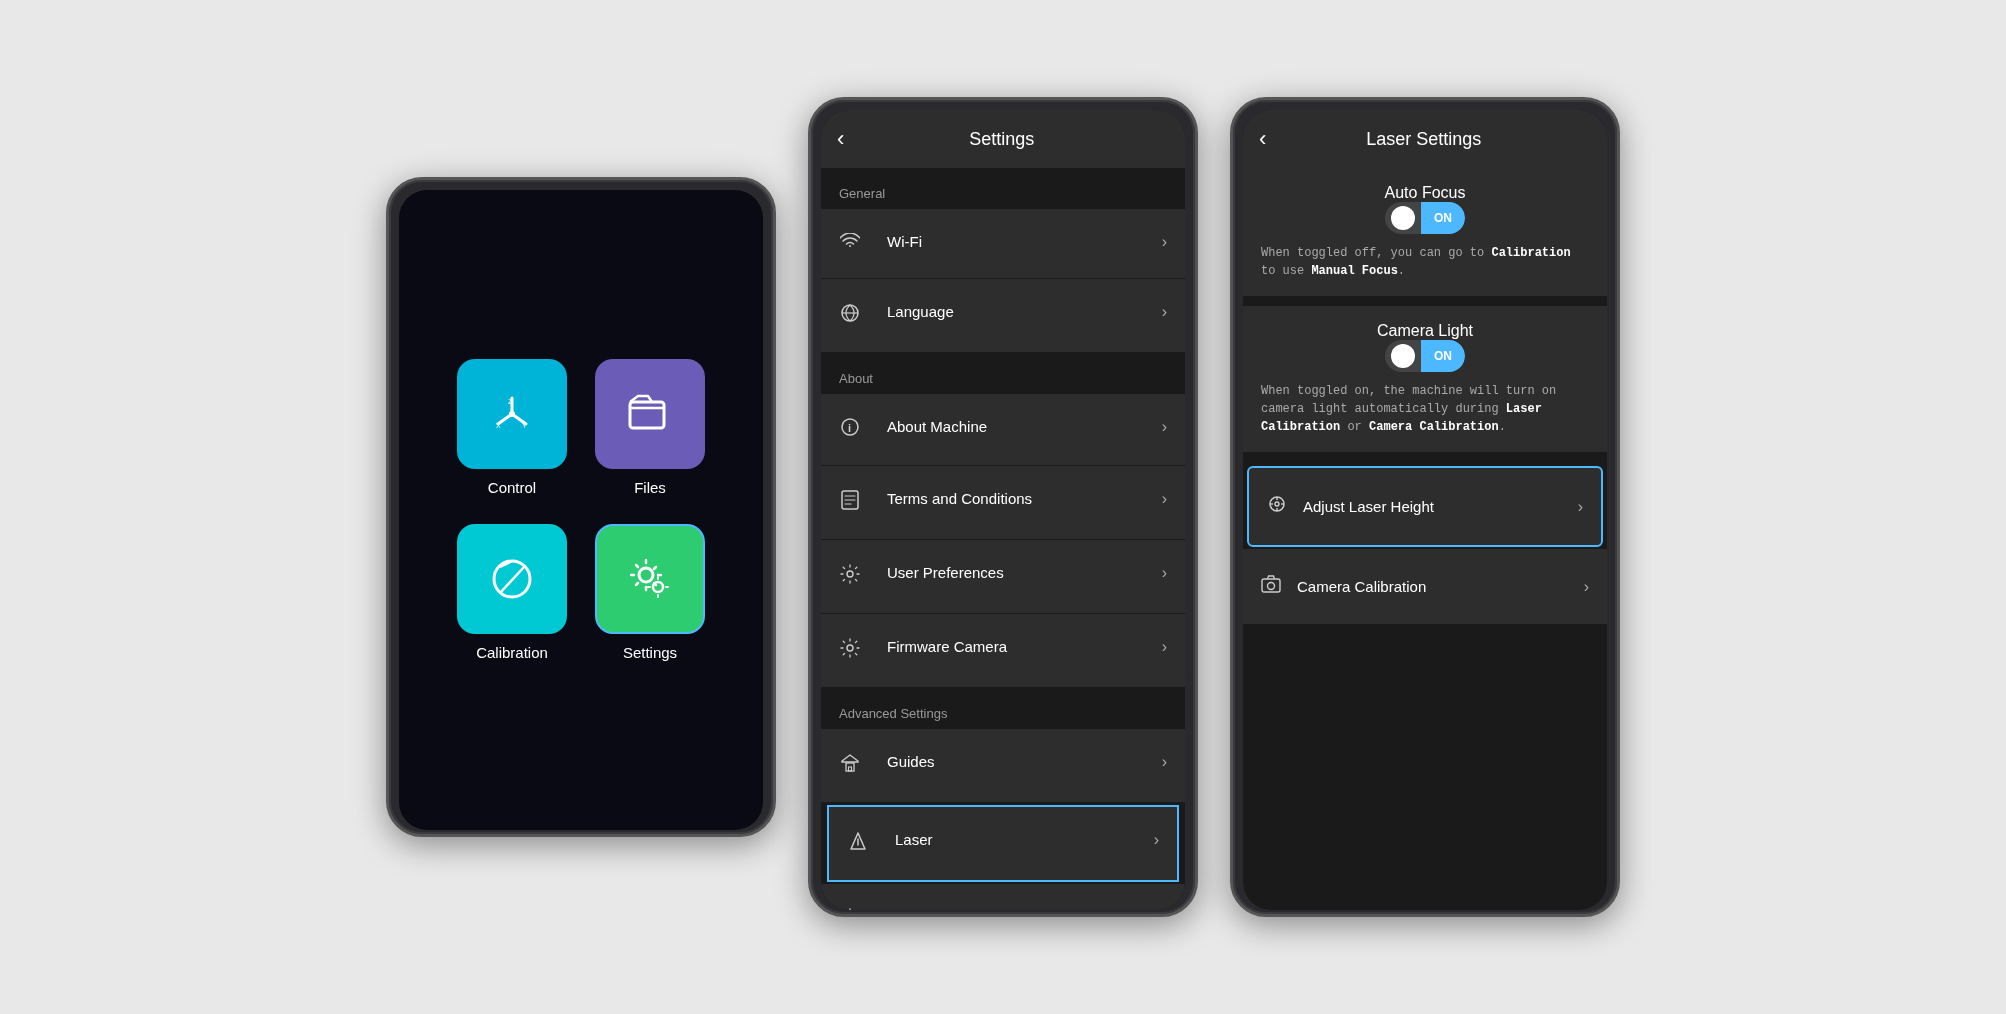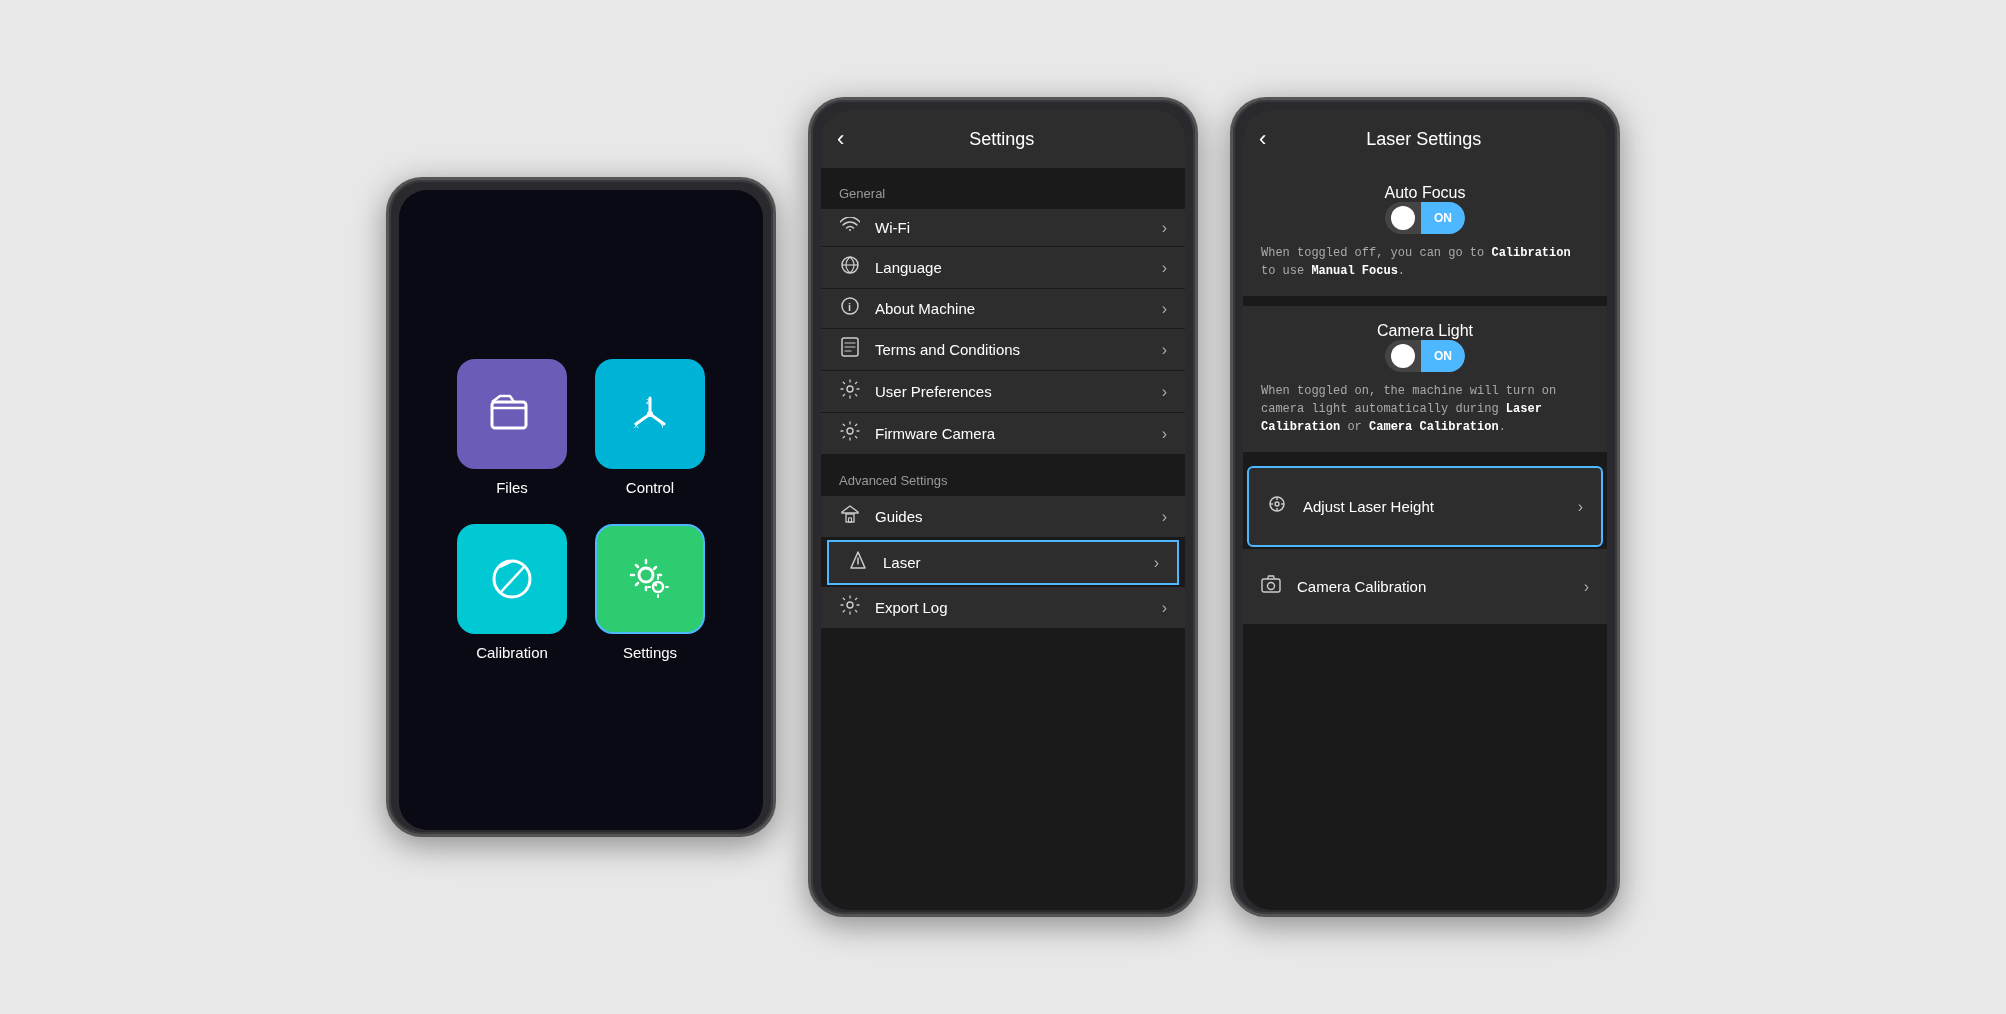--- a/index.html
+++ b/index.html
@@ -114,25 +114,24 @@
     .settings-section-label {
       color: #999;
       font-size: 13px;
       padding: 18px 18px 8px;
       font-weight: 400;
       border-radius: 19px;
     }
     .settings-item {
       background: #2d2d2d;
       display: flex;
-      align-items: center;
-      padding: 8px 18px;
+      padding: 24px 18px;
       cursor: pointer;
       border-bottom: 1px solid #1a1a1a;
-      gap: 14px;
+      gap: 26px;
       position: relative;
     }
     .settings-item.active-item {
       border: 2px solid #4db8ff;
       border-radius: 0;
       margin: 2px 6px;
     }
     .settings-item-label {
       flex: 1;
       color: #ffffff;
@@ -248,48 +247,48 @@
       height: 8px;
       background: #1a1a1a;
     }
   </style>
 </head>
 <body>
 
 <div class="phone phone-1">
   <div class="phone-screen">
     <div class="main-menu-grid">
-
-      <div class="menu-item">
-        <div class="menu-icon-box files">
-          <svg class="icon-svg" viewBox="0 0 52 52" fill="none">
-            <rect x="6" y="14" width="34" height="26" rx="3" stroke="white" stroke-width="3" fill="none"></rect>
-            <path d="M6 20h34" stroke="white" stroke-width="2.5"></path>
-            <path d="M6 14l8-6h10l4 6" stroke="white" stroke-width="2.5" fill="none" stroke-linejoin="round"></path>
-          </svg>
-        </div>
-        <span class="menu-label">Files</span>
-      </div>
 
       <div class="menu-item">
         <div class="menu-icon-box control">
           <svg class="icon-svg" viewBox="0 0 52 52" fill="none">
             <line x1="26" y1="26" x2="26" y2="10" stroke="white" stroke-width="3" stroke-linecap="round"></line>
             <line x1="26" y1="26" x2="40" y2="36" stroke="white" stroke-width="3" stroke-linecap="round"></line>
             <line x1="26" y1="26" x2="12" y2="36" stroke="white" stroke-width="3" stroke-linecap="round"></line>
             <text x="22" y="16" fill="white" font-size="7" font-family="sans-serif">Z</text>
             <text x="10" y="40" fill="white" font-size="7" font-family="sans-serif">X</text>
             <text x="36" y="40" fill="white" font-size="7" font-family="sans-serif">Y</text>
             <circle cx="26" cy="26" r="3" fill="white"></circle>
           </svg>
         </div>
         <span class="menu-label">Control</span>
       </div>
 
       <div class="menu-item">
+        <div class="menu-icon-box files">
+          <svg class="icon-svg" viewBox="0 0 52 52" fill="none">
+            <rect x="6" y="14" width="34" height="26" rx="3" stroke="white" stroke-width="3" fill="none"></rect>
+            <path d="M6 20h34" stroke="white" stroke-width="2.5"></path>
+            <path d="M6 14l8-6h10l4 6" stroke="white" stroke-width="2.5" fill="none" stroke-linejoin="round"></path>
+          </svg>
+        </div>
+        <span class="menu-label">Files</span>
+      </div>
+
+      <div class="menu-item">
         <div class="menu-icon-box calibration">
           <svg class="icon-svg" viewBox="0 0 52 52" fill="none">
             <circle cx="26" cy="26" r="18" stroke="white" stroke-width="3"></circle>
             <path d="M14 40L38 14" stroke="white" stroke-width="2.5"></path>
             <path d="M14 14L26 8" stroke="white" stroke-width="2.5"></path>
           </svg>
         </div>
         <span class="menu-label">Calibration</span>
       </div>
 
@@ -338,20 +337,21 @@
               <path d="M10 2c0 0-4 3.6-4 8s4 8 4 8M10 2c0 0 4 3.6 4 8s-4 8-4 8" stroke="#ccc" stroke-width="1.2"></path>
               <path d="M2 10h16" stroke="#ccc" stroke-width="1.2"></path>
             </svg>
           </span>
           <span class="settings-item-label">Language</span>
           <span class="chevron">›</span>
         </div>
       </div>
 
       <div>
+        <div class="settings-section-label">About</div>
         <div class="settings-item">
           <span class="item-icon">
             <svg width="18" height="18" viewBox="0 0 18 18" fill="none">
               <circle cx="9" cy="9" r="8" stroke="#ccc" stroke-width="1.5"></circle>
               <text x="7" y="13.5" fill="#ccc" font-size="11" font-family="sans-serif" font-weight="bold">i</text>
             </svg>
           </span>
           <span class="settings-item-label">About Machine</span>
           <span class="chevron">›</span>
         </div>

